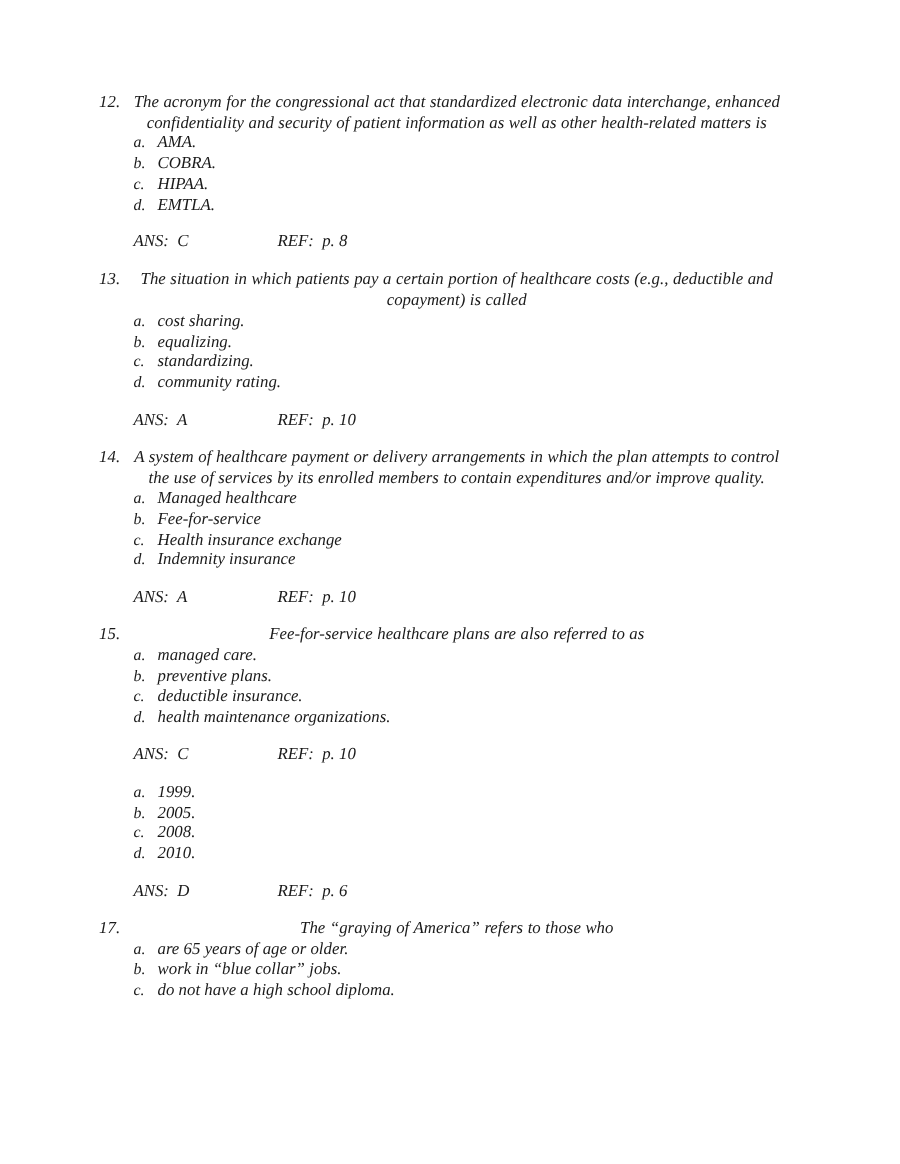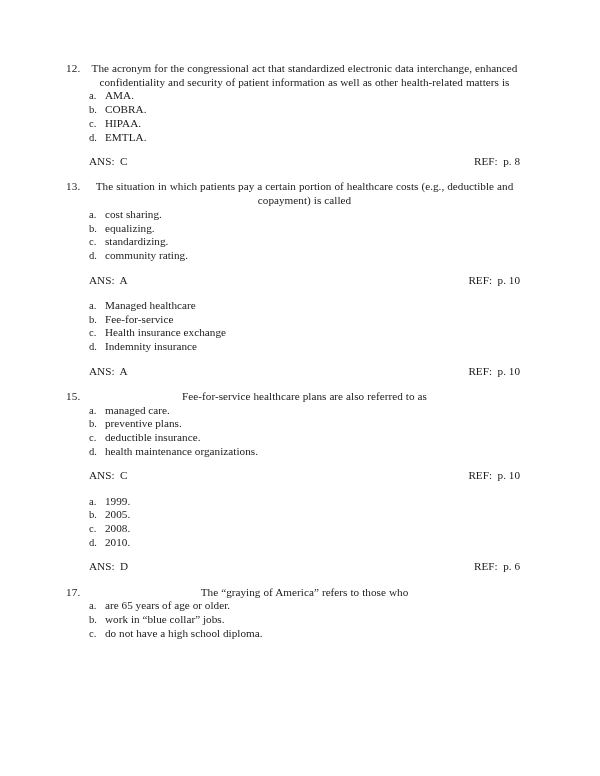--- a/index.html
+++ b/index.html
@@ -15,20 +15,21 @@
     color: #1a1a1a;
     overflow: hidden;
   }
   .page {
     position: relative;
     width: 600px;
     height: 556px;
     background: #ffffff;
     box-sizing: border-box;
     padding: 62px 80px 0 66px;
+    font-style: italic;
   }
   .qblock {
     margin-bottom: 11.5px;
   }
   .qline {
     display: flex;
     align-items: flex-start;
   }
   .qnum {
     width: 23px;
@@ -67,21 +68,20 @@
     font-size: 11.2px;
     line-height: 13.7px;
     letter-spacing: 0.02px;
   }
   .ansrow {
     display: flex;
     margin-left: 23px;
     margin-top: 11px;
     font-size: 11.2px;
     line-height: 13.7px;
-    justify-content: space-between;
   }
   .ans-cell {
     width: 96px;
     flex: 0 0 96px;
     white-space: pre;
   }
   .ref-cell {
     flex: 0 0 auto;
     white-space: pre;
   }
@@ -141,20 +141,24 @@
             <span class="opt-letter">d.</span>
             <span class="opt-text">community rating.</span>
           </li>
         </ul>
         <div class="ansrow">
           <span class="ans-cell">ANS:  A</span>
           <span class="ref-cell">REF:  p. 10</span>
         </div>
       </div>
       <div class="qblock">
+        <div class="qline">
+          <div class="qnum">14.</div>
+          <div class="qtext">A system of healthcare payment or delivery arrangements in which the plan attempts to control the use of services by its enrolled members to contain expenditures and/or improve quality.</div>
+        </div>
         <ul class="options">
           <li class="opt">
             <span class="opt-letter">a.</span>
             <span class="opt-text">Managed healthcare</span>
           </li>
           <li class="opt">
             <span class="opt-letter">b.</span>
             <span class="opt-text">Fee-for-service</span>
           </li>
           <li class="opt">

